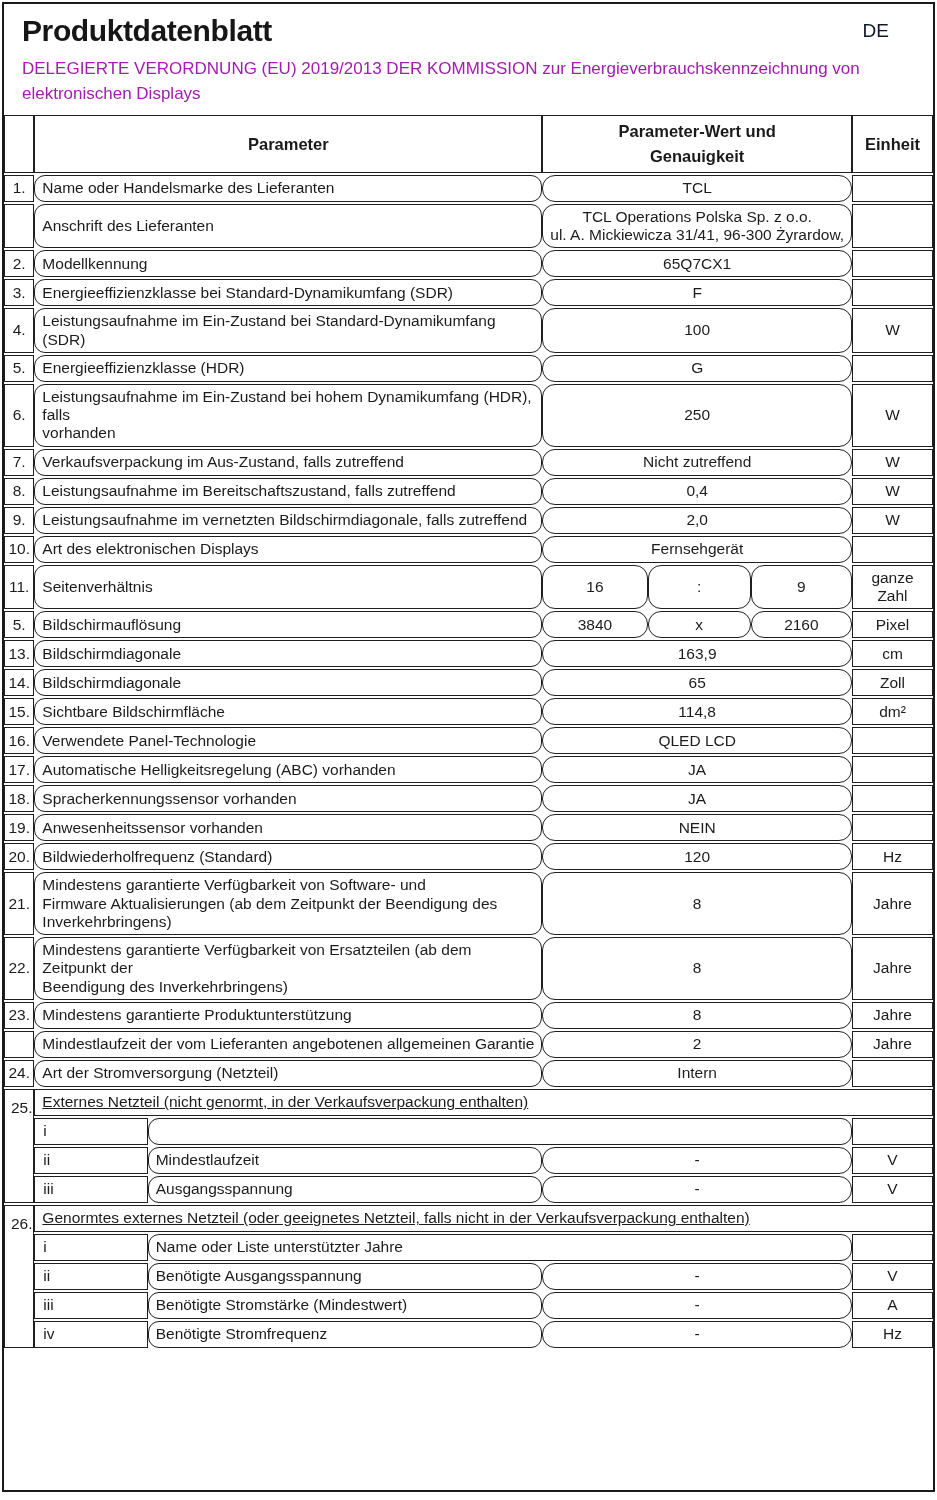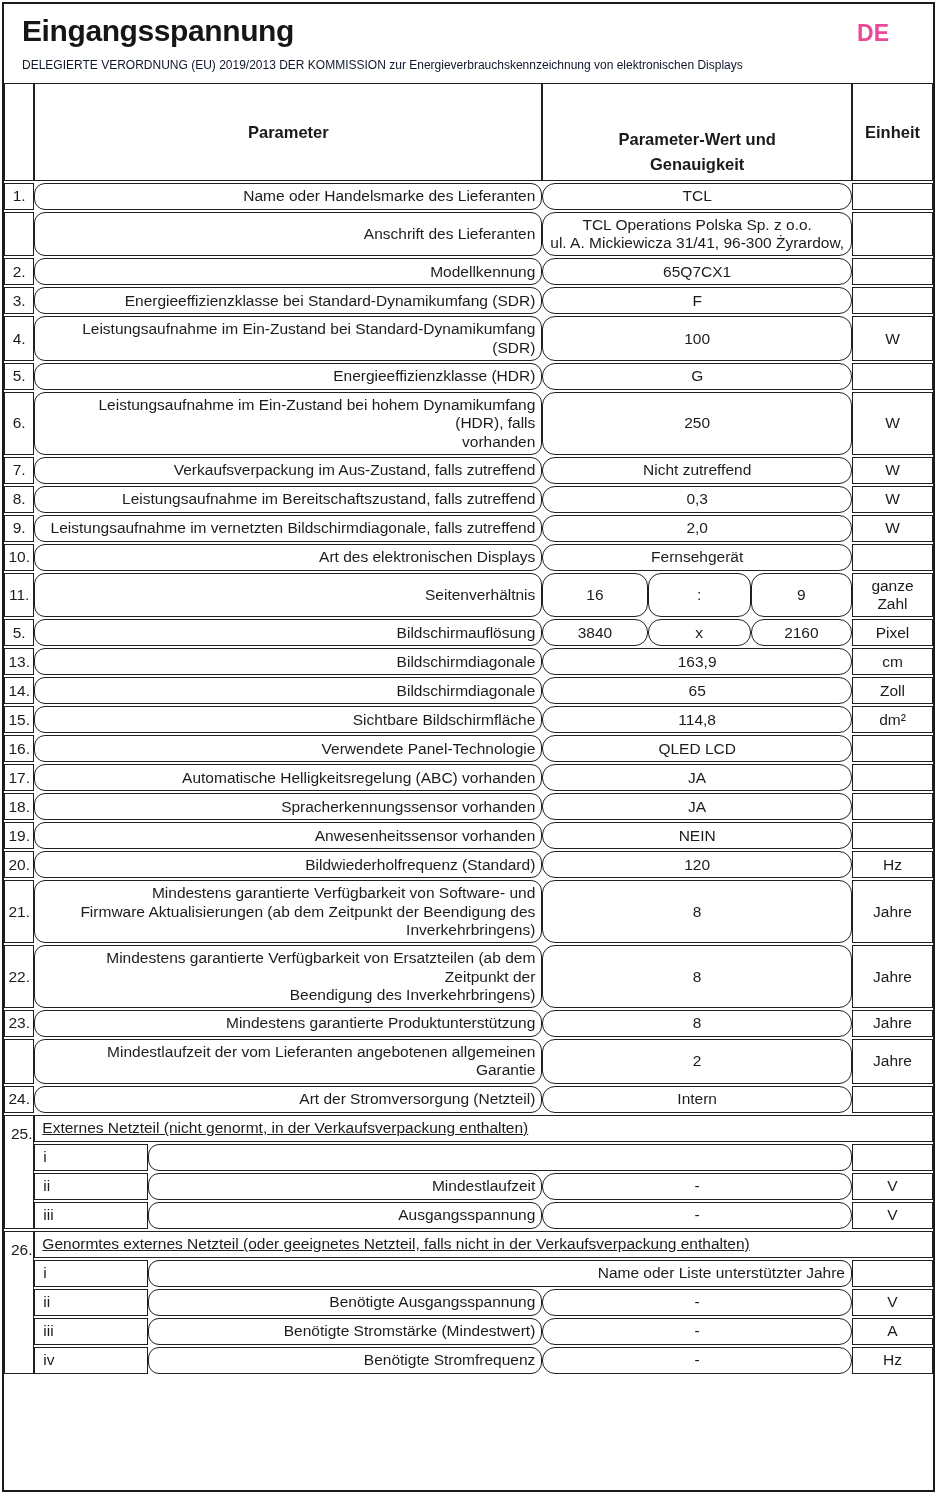--- a/index.html
+++ b/index.html
@@ -23,31 +23,30 @@
     align-items: flex-start;
   }
   .doc-title {
     margin: 2px 0 0 0;
     font-size: 30px;
     font-weight: bold;
     letter-spacing: -0.4px;
     color: #161616;
   }
   .lang-code {
-    font-size: 23px;
+    font-size: 19px;
     padding: 8px 28px 0 0;
-    color: #ec4899;
-    font-weight: bold;
+    color: #0f172a;
   }
   .doc-subtitle {
     margin: 9px 0 7px 0;
-    font-size: 12px;
+    font-size: 17px;
     line-height: 1.45;
     max-width: 905px;
-    color: #0f172a;
+    color: #a21caf;
   }
   table.sheet {
     width: 100%;
     border-collapse: separate;
     border-spacing: 0 2px;
     table-layout: fixed;
   }
   .sheet th, .sheet td {
     border: 1.4px solid #1f1f1f;
     overflow: hidden;
@@ -55,43 +54,43 @@
   }
   .sheet th {
     font-size: 16.5px;
     font-weight: bold;
     text-align: center;
     vertical-align: middle;
     padding: 3px 2px;
     height: 40px;
     color: #1a1a1a;
   }
-  .hdr-narrow { display: inline-block; max-width: 200px; line-height: 1.5; margin-top: 40px; }
+  .hdr-narrow { display: inline-block; max-width: 200px; line-height: 1.5; }
   .sheet td {
     font-size: 15.5px;
     line-height: 1.18;
     height: 27px;
     vertical-align: middle;
     padding: 3px 6px;
   }
   td.t-num   { text-align: center; padding: 3px 1px; }
   td.t-gnum  { text-align: center; vertical-align: top; padding-top: 9px; margin-left: 29px; }
-  td.t-param { text-align: right; padding-left: 14px; border-radius: 11px; }
+  td.t-param { text-align: left; padding-left: 7px; border-radius: 11px; }
   td.t-sub   { text-align: left; padding-left: 8px; }
   td.t-val   { text-align: center; border-radius: 13px; }
   td.t-unit  { text-align: center; padding: 3px 2px; }
   td.t-group { text-align: left; padding-left: 7px; text-decoration: underline; }
 </style>
 </head>
 <body>
 
 <div class="page">
   <div class="doc-header">
     <div class="title-row">
-      <h1 class="doc-title">Eingangsspannung</h1>
+      <h1 class="doc-title">Produktdatenblatt</h1>
       <span class="lang-code">DE</span>
     </div>
     <p class="doc-subtitle">DELEGIERTE VERORDNUNG (EU) 2019/2013 DER KOMMISSION zur Energieverbrauchskennzeichnung von elektronischen Displays</p>
   </div>
 
   <table class="sheet">
     <colgroup>
       <col style="width:30px">
       <col style="width:112px">
       <col style="width:390px">
@@ -159,21 +158,21 @@
         </tr>
         <tr>
           <td class="t-num">7.</td>
           <td class="t-param" colspan="2">Verkaufsverpackung im Aus-Zustand, falls zutreffend</td>
           <td class="t-val" colspan="3">Nicht zutreffend</td>
           <td class="t-unit">W</td>
         </tr>
         <tr>
           <td class="t-num">8.</td>
           <td class="t-param" colspan="2">Leistungsaufnahme im Bereitschaftszustand, falls zutreffend</td>
-          <td class="t-val" colspan="3">0,3</td>
+          <td class="t-val" colspan="3">0,4</td>
           <td class="t-unit">W</td>
         </tr>
         <tr>
           <td class="t-num">9.</td>
           <td class="t-param" colspan="2">Leistungsaufnahme im vernetzten Bildschirmdiagonale, falls zutreffend</td>
           <td class="t-val" colspan="3">2,0</td>
           <td class="t-unit">W</td>
         </tr>
         <tr>
           <td class="t-num">10.</td>

